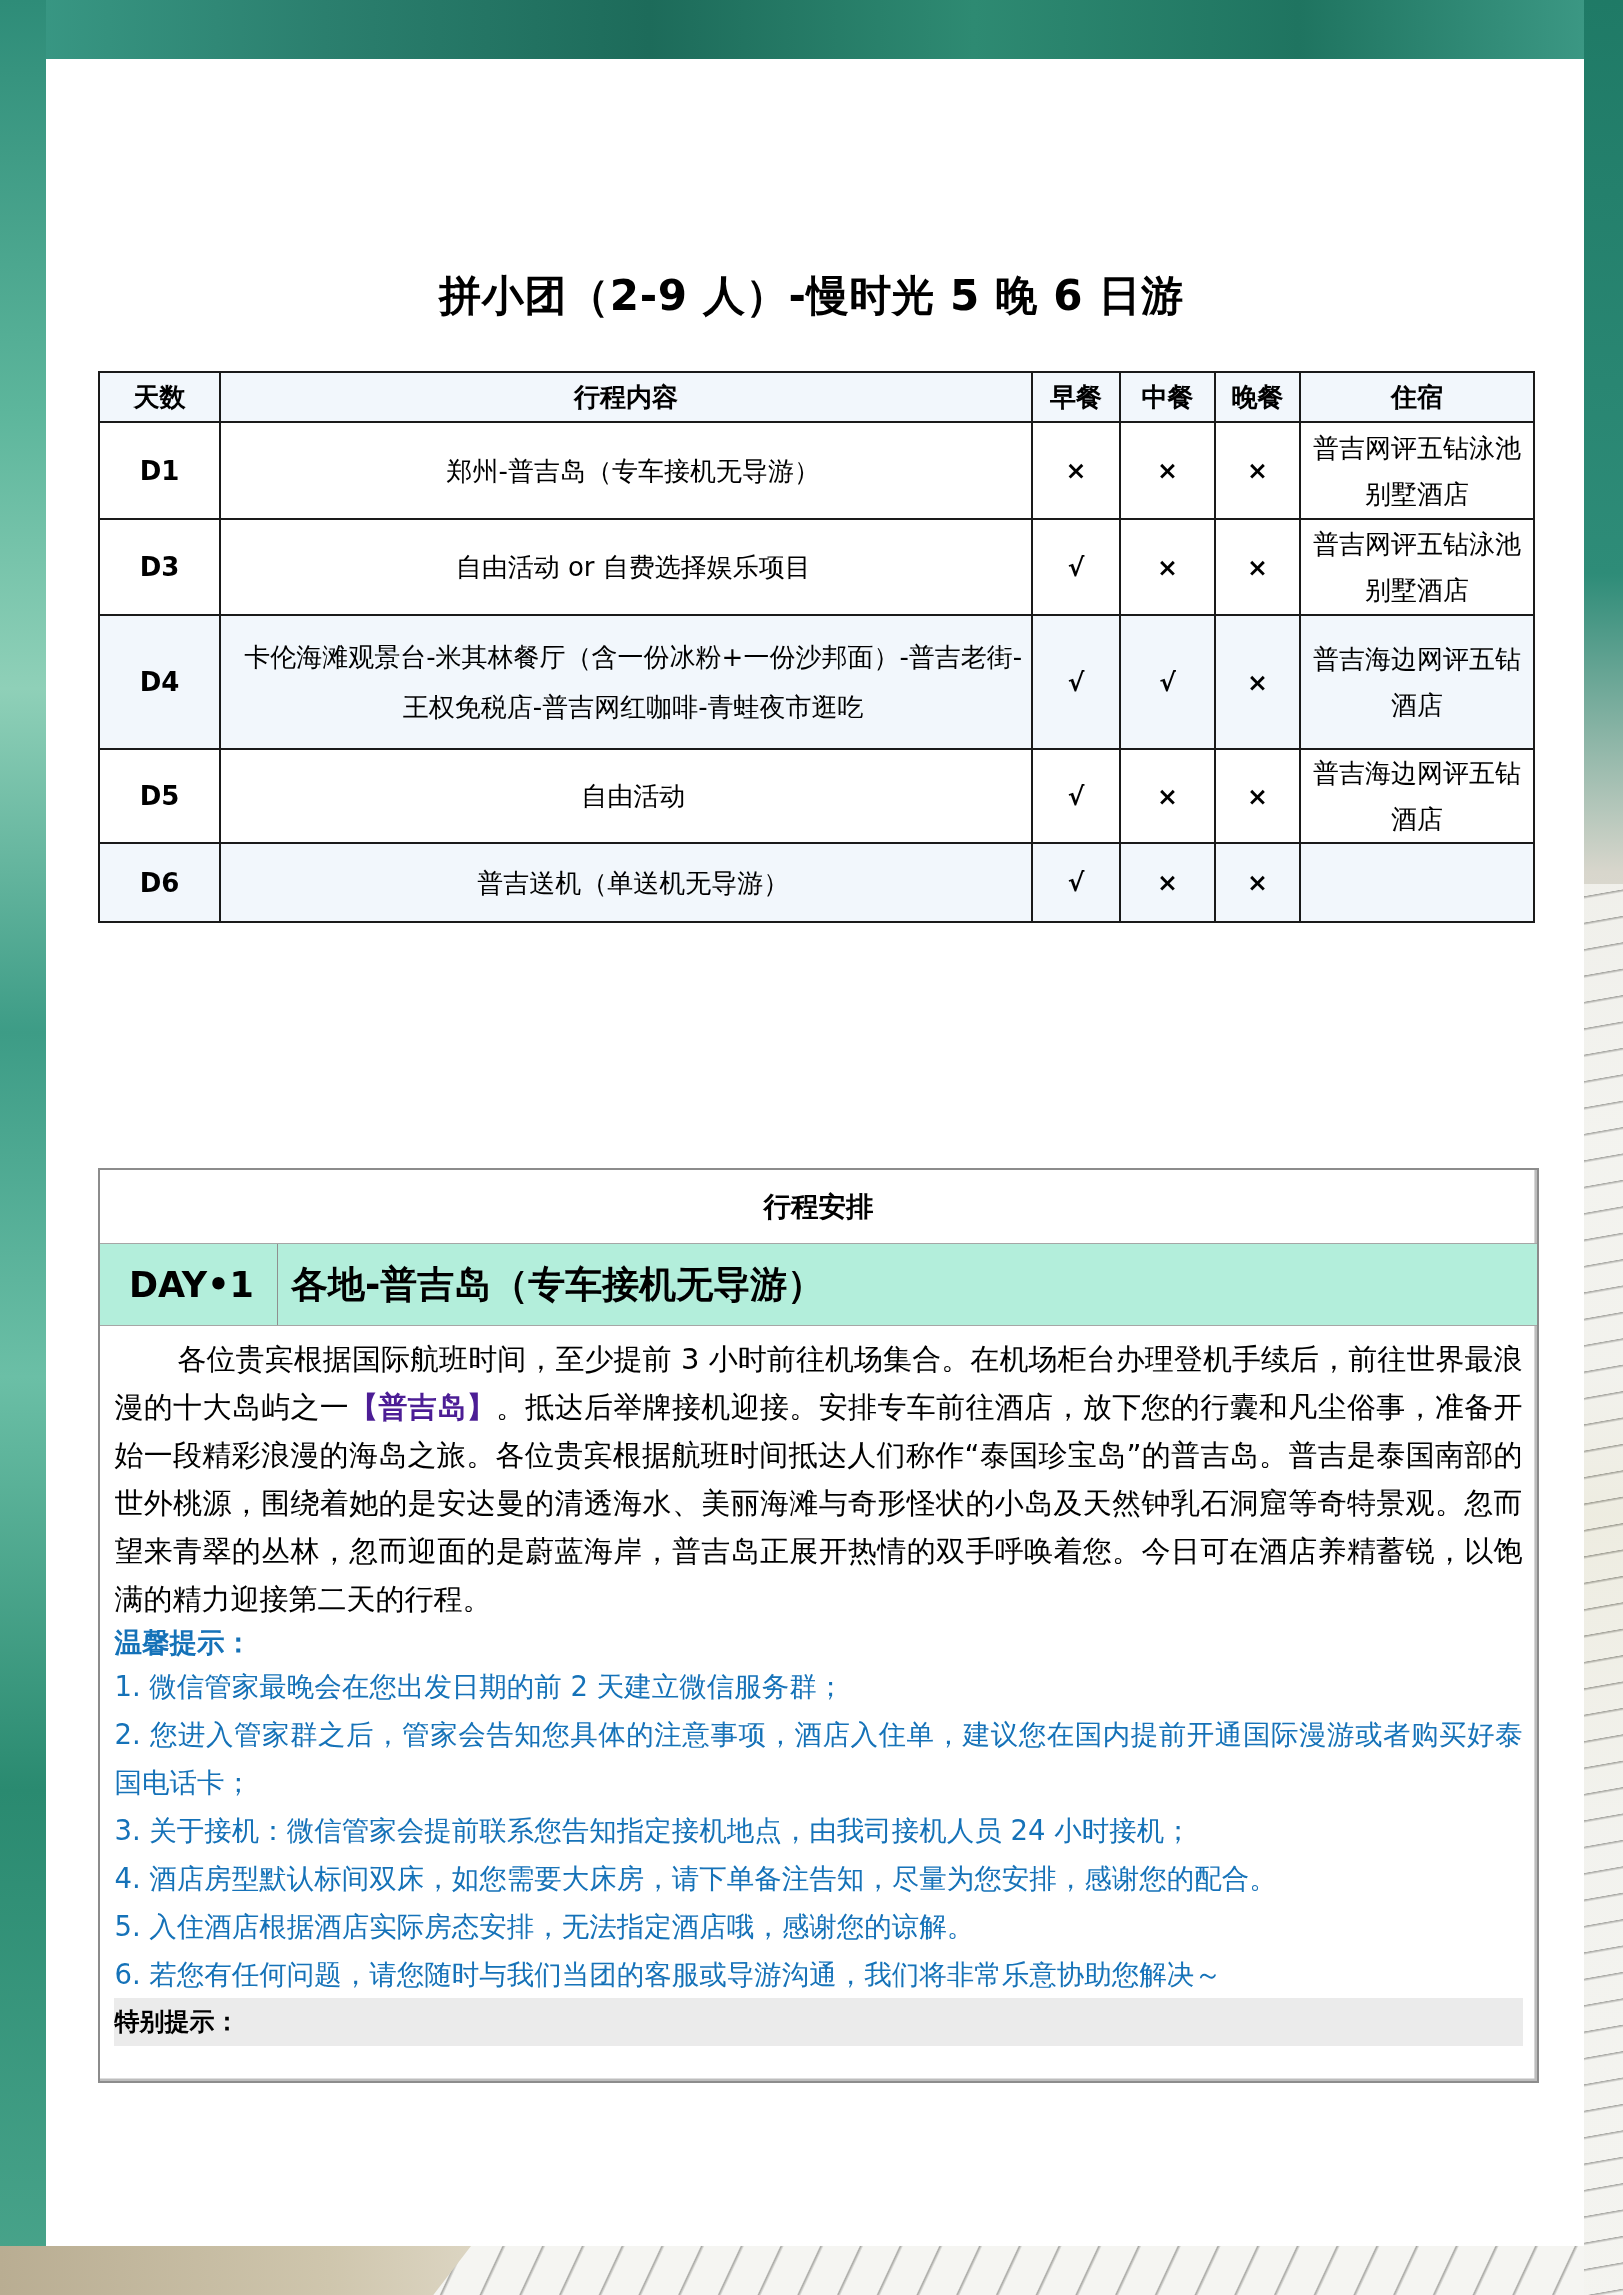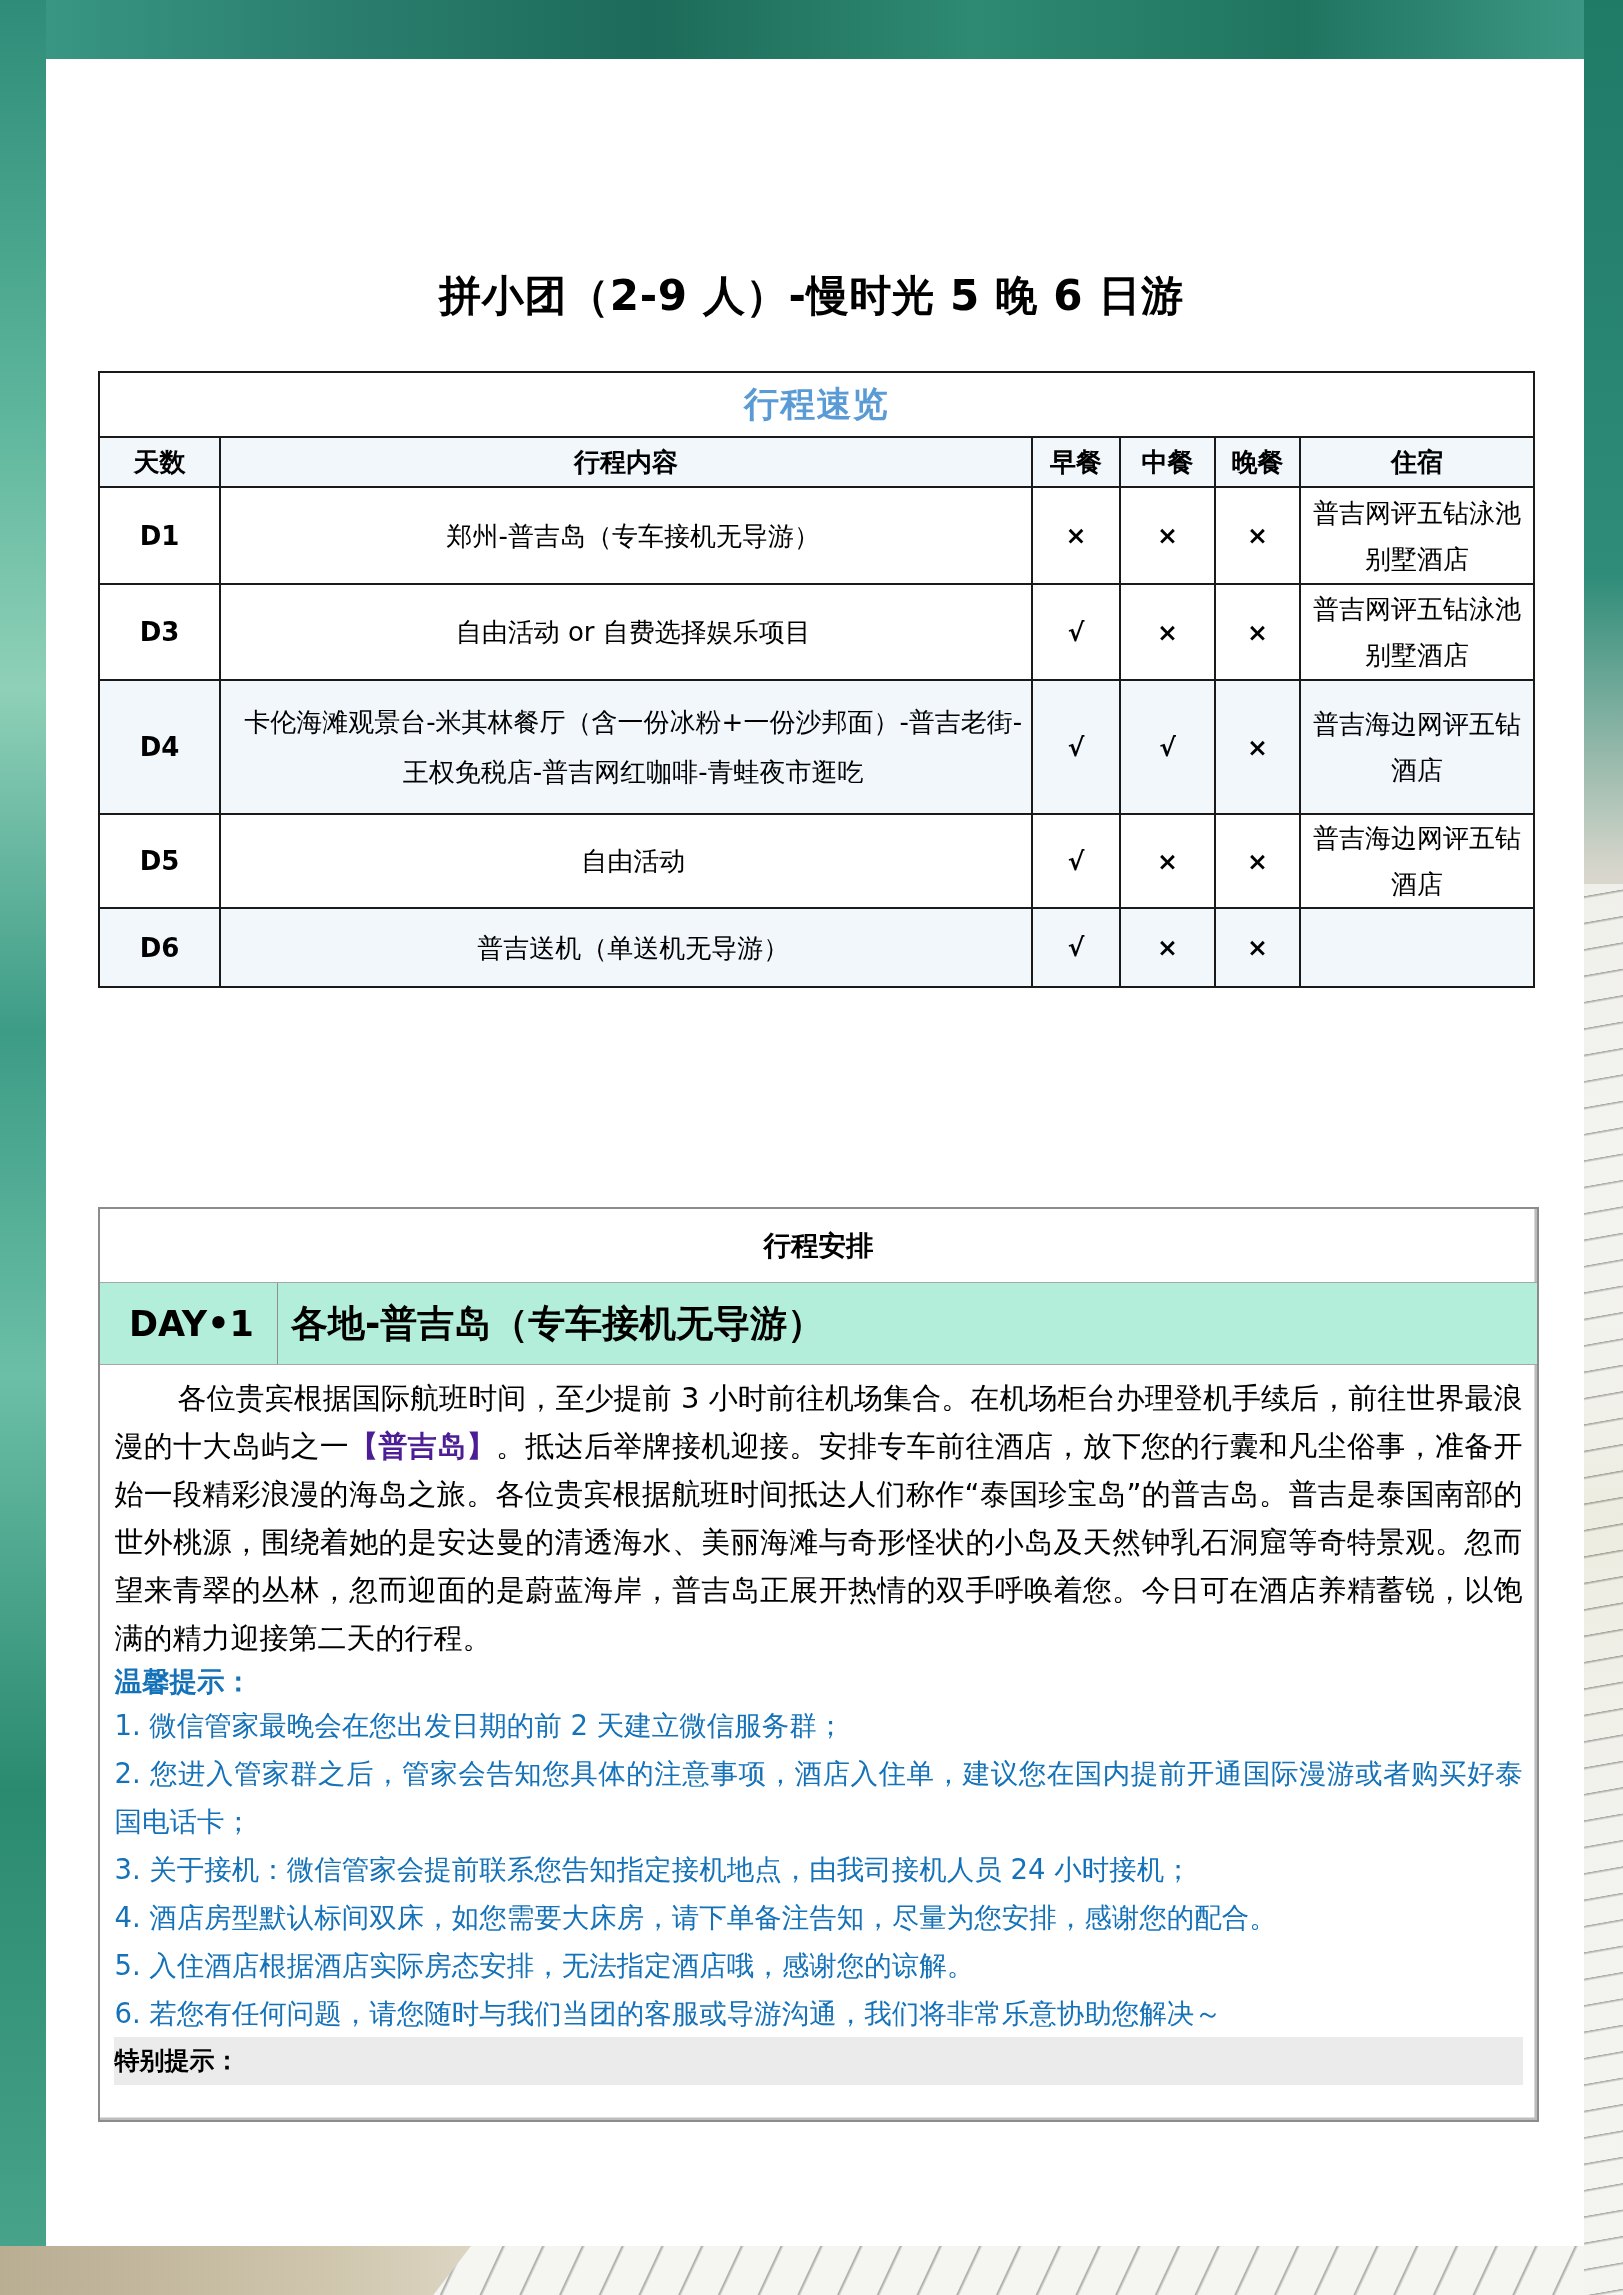--- a/index.html
+++ b/index.html
@@ -65,21 +65,20 @@
   .summary .content { text-align:center; padding-left:14.4px; font-size:26px; line-height:50px; }
   .summary .meal { font-size:25px; font-weight:bold; }
   .summary .hotel { font-size:26px; line-height:46px; }
   .summary tr.alt td { background:#f2f7fc; }
 
   
   .schedule {
     position:absolute; left:98px; top:1168px; width:1441px; height:915px;
     border:2px solid #8c8c8c; box-shadow:inset -2.6px -2.6px 0 #bdbdbd; box-sizing:border-box;
     background:#fff;
-    margin-top:39px;
   }
   .sched-title {
     height:73px; line-height:73px; text-align:center; font-size:27.5px; font-weight:bold;
     border-bottom:1.3px solid #a6a6a6;
   }
   .day-row {
     display:flex; height:81px; background:#b3eedb; border-bottom:1.3px solid #a6a6a6;padding-left:6px;
   }
   .day-label {
     width:171px; border-right:1.3px solid #8f8f8f; font-size:35px; font-weight:bold;
@@ -116,23 +115,20 @@
 <table class="summary">
   <colgroup>
     <col style="width:121px">
       <col style="width:812px">
       <col style="width:88px">
     <col style="width:95px">
       <col style="width:85px">
       <col style="width:234px">
   </colgroup>
   <tbody>
-      <tr>
-    <td colspan="6" class="caption-cell">行程速览</td>
-  </tr>
   <tr class="col-head">
     <th>天数</th>
     <th>行程内容</th>
     <th>早餐</th>
     <th>中餐</th>
     <th>晚餐</th>
     <th>住宿</th>
   </tr>
   <tr style="height:97px">
     <td class="day">D1</td>

